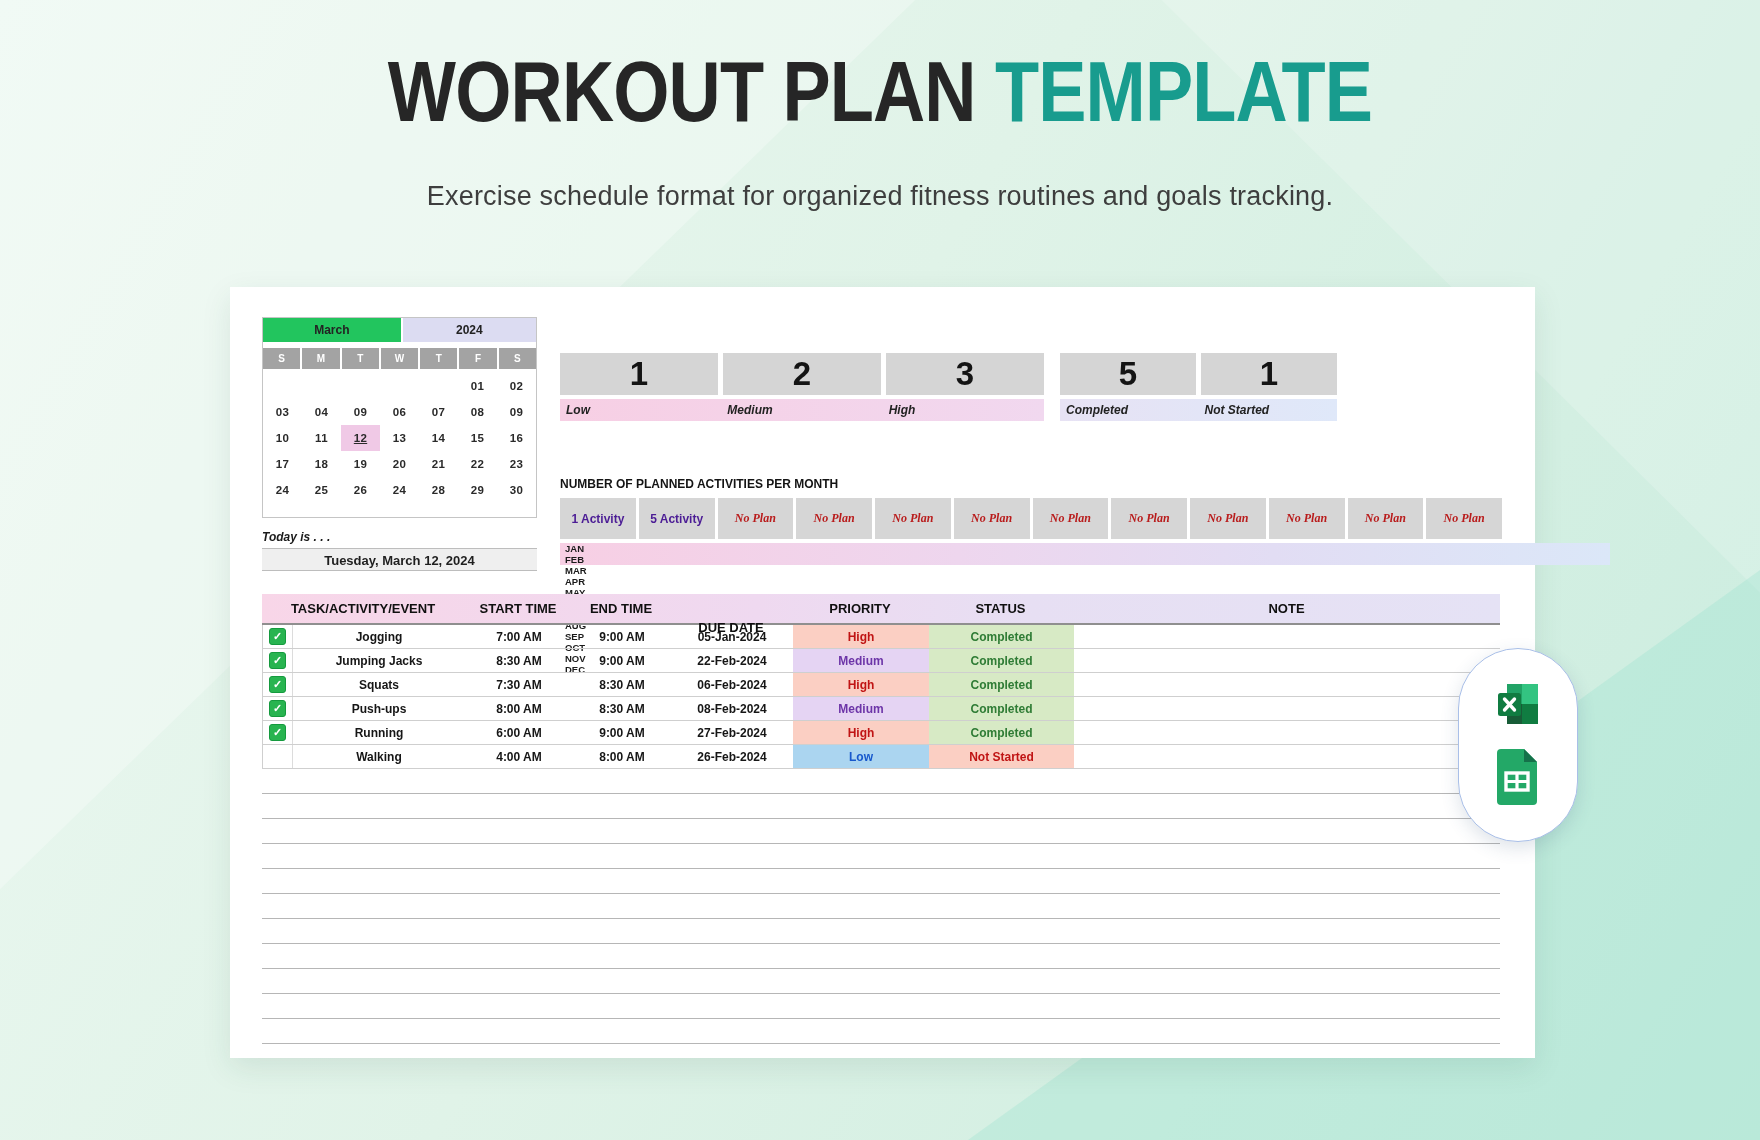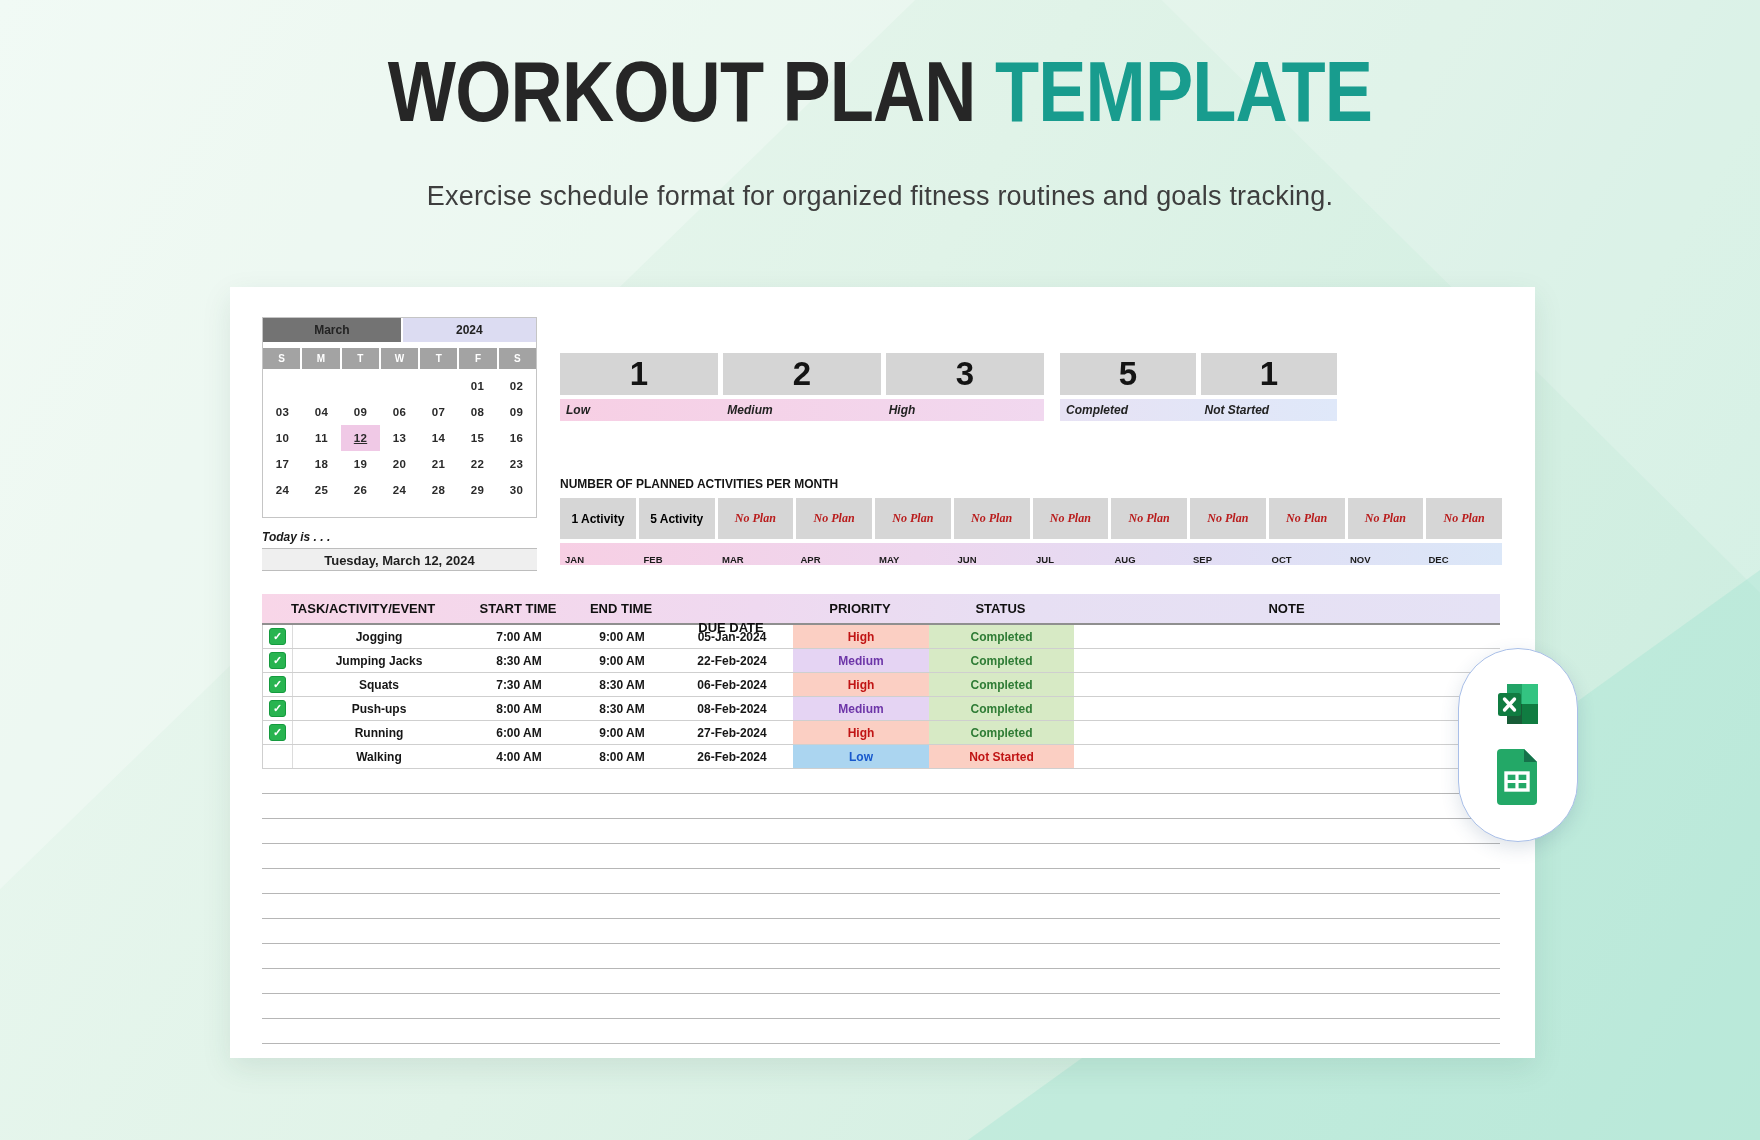--- a/index.html
+++ b/index.html
@@ -18,21 +18,21 @@
   .hero-sub{position:absolute;top:181px;left:0;width:100%;text-align:center;
     font-size:27px;color:#3e3e3e;letter-spacing:.2px;}
 
   .card{position:absolute;left:230px;top:287px;width:1305px;height:771px;background:#fff;
     box-shadow:0 10px 28px rgba(30,80,60,.10);}
 
   
   .calendar{position:absolute;left:32px;top:30px;width:275px;border:1px solid #c5c5c5;
     background:#fff;box-sizing:border-box;}
   .cal-head{display:flex;gap:2px;}
-  .cal-month{flex:1.26;background:#737373;text-align:center;font-weight:700;font-size:12px;
+  .cal-month{flex:1.26;background:#22c55e;text-align:center;font-weight:700;font-size:12px;
     padding:5px 0;color:#232323;}
   .cal-year{flex:1;background:#dcdcf2;text-align:center;font-weight:700;font-size:12px;
     padding:5px 12px;color:#232323;}
   .cal-dhs{display:flex;gap:2px;margin-top:6px;}
   .cal-dh{flex:1;background:#a3a3a3;color:#fff;font-weight:700;font-size:10px;
     text-align:center;padding:5px 0;}
   .cal-grid{display:grid;grid-template-columns:repeat(7,1fr);padding:4px 0 14px;}
   .cal-d{height:26px;line-height:26px;text-align:center;font-size:11.5px;font-weight:700;
     color:#2a2a2a;letter-spacing:.3px;}
   .cal-d.sel{background:#f0c9e6;text-decoration:underline;}
@@ -55,25 +55,25 @@
     padding-left:6px;}
   #priority-group .count-labels{background:linear-gradient(90deg,#f7cfe4,#f1d8ef);}
   #status-group .count-labels{background:linear-gradient(90deg,#e7e2f4,#dfe8f9);}
 
   
   .monthly-heading{position:absolute;left:330px;top:190px;font-size:12px;font-weight:700;
     color:#141414;}
   .month-cells{position:absolute;left:330px;top:211px;width:942px;display:flex;gap:3px;}
   .month-cell{flex:1;height:41px;background:#d6d6d6;display:flex;align-items:center;
     justify-content:center;font-size:12px;}
-  .month-cell.planned{font-weight:700;color:#000000;}
+  .month-cell.planned{font-weight:700;color:#4c1d95;}
   .month-cell.noplan{font-weight:700;font-style:italic;color:#b91c1c;font-family:Liberation Serif, serif;}
-  .months-bar{position:absolute;left:330px;top:256px;width:942px;height:22px;display:flex;
-    align-items:flex-end;
-    background:linear-gradient(90deg,#f7cfe4 0%,#eed6ee 38%,#e2ddf4 68%,#dbe7f8 100%);}
+  .months-bar{position:absolute;left:330px;top:256px;width:1050px;height:22px;display:flex;
+    align-items:flex-start;
+    background:linear-gradient(90deg,#f7cfe4 0%,#eed6ee 38%,#e2ddf4 68%,#dbe7f8 100%);flex-direction:column;}
   .months-bar .m{flex:1;font-size:9.5px;font-weight:700;color:#1a1a1a;padding-left:5px;}
 
   
   .wtable{position:absolute;left:32px;top:307px;width:1238px;}
   .thead{display:flex;height:31px;align-items:center;border-bottom:2px solid #8f8f8f;
     box-sizing:border-box;
     background:linear-gradient(90deg,#f8d6e8 0%,#efd9f0 40%,#e7dff3 62%,#e5e2f5 100%);}
   .th{text-align:center;font-size:13px;font-weight:700;color:#101010;flex:none;}
   .trow{display:flex;height:24px;border-bottom:1px solid #cfcfcf;border-left:1px solid #cfcfcf;
     box-sizing:border-box;align-items:stretch;}

